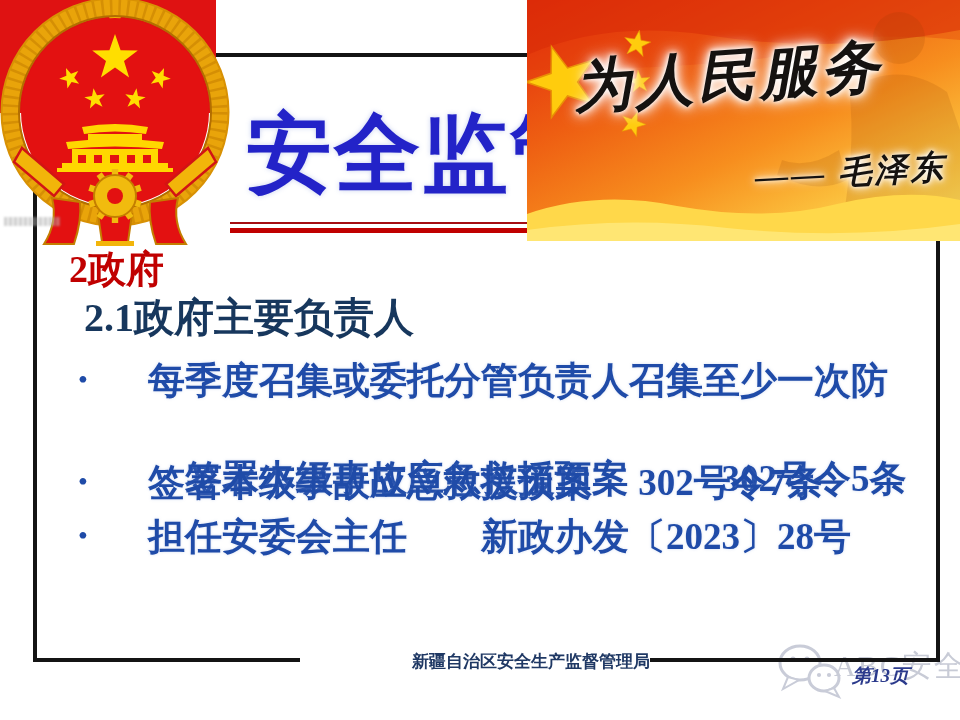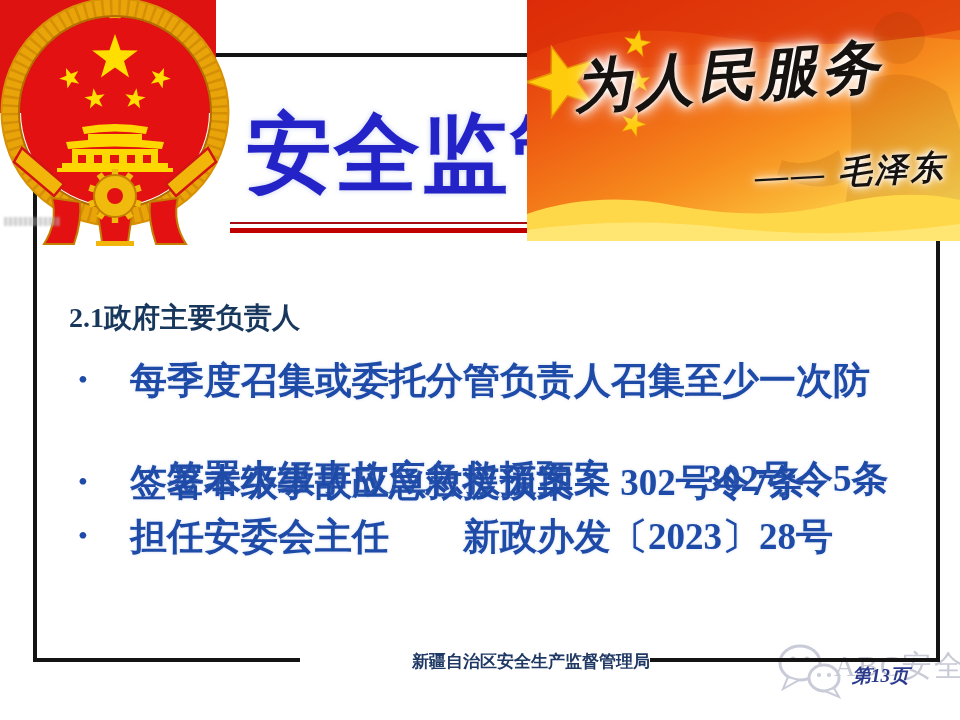--- a/index.html
+++ b/index.html
@@ -33,46 +33,47 @@
   .slogan{position:absolute;left:46px;top:38px;font-size:58px;font-weight:900;font-style:italic;
           color:#151210;letter-spacing:4px;white-space:nowrap;transform:rotate(-4deg);
           text-shadow:0 0 4px #fff,0 0 9px #fff,0 0 14px #fff,0 0 18px rgba(255,255,255,.9);}
   .signature{position:absolute;left:228px;top:150px;font-size:33px;font-weight:900;font-style:italic;
           color:#151210;letter-spacing:3px;white-space:nowrap;transform:rotate(-3deg);
           text-shadow:0 0 4px #fff,0 0 8px #fff,0 0 12px rgba(255,255,255,.9);}
 
   
   .h-red{position:absolute;left:69px;top:246px;font-size:38px;line-height:46px;font-weight:bold;
          color:#C00000;z-index:3;}
-  .h-sub{position:absolute;left:69px;top:294px;font-size:28px;line-height:48px;font-weight:bold;
+  .h-sub{position:absolute;left:84px;top:294px;font-size:40px;line-height:48px;font-weight:bold;
          color:#17375D;z-index:3;}
   .bullet{position:absolute;left:76px;right:40px;z-index:3;}
   .b1{top:356px;} .b2{top:458px;} .b3{top:512px;}
   .dot{position:absolute;left:2px;top:8px;font-size:28px;color:#1F4BA8;}
-  .bt{margin-left:54px;font-size:37px;line-height:49px;font-weight:bold;color:#1F4BA8;
+  .bt{margin-left:72px;font-size:37px;line-height:49px;font-weight:bold;color:#1F4BA8;
       white-space:pre;text-shadow:0 0 3px rgba(130,155,215,.35);}
 
   
   .wm-icon{position:absolute;left:778px;top:641px;z-index:1;}
   .wm-brand{position:absolute;left:834px;top:646px;font-size:30px;color:#C8CBD6;
             letter-spacing:2px;z-index:1;white-space:nowrap;}
   .page-num{position:absolute;left:852px;top:663px;font-size:19px;font-weight:bold;font-style:italic;
             color:#2B3A8C;z-index:2;white-space:nowrap;}
 </style>
 </head>
 <body>
 
 <div class="slide">
 
   <div class="frame"></div>
 
   <h1 class="title">安全监管</h1>
   <div class="redline-a"></div>
   <div class="redline-b"></div>
 
+  <div class="h-red">2政府</div>
   <div class="h-sub">2.1政府主要负责人</div>
 
   <div class="bullet b1">
     <span class="dot">•</span>
     <div class="bt"><span>每季度召集或委托分管负责人召集至少一次防</span><br>
     <span>签署本级事故应急救援预案          302号令5条</span></div>
   </div>
 
   <div class="bullet b2">
     <span class="dot">•</span>

